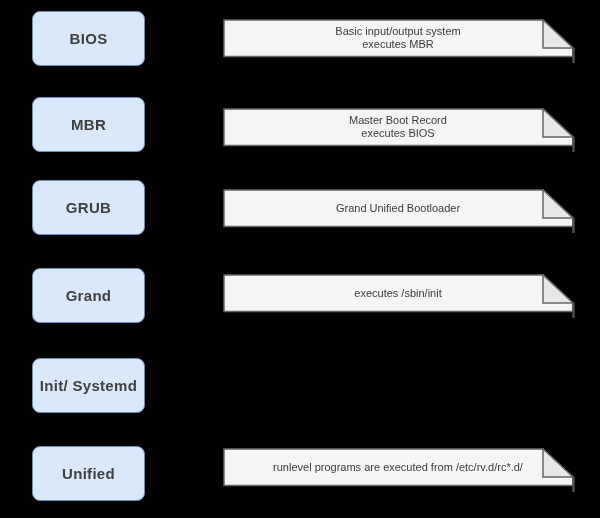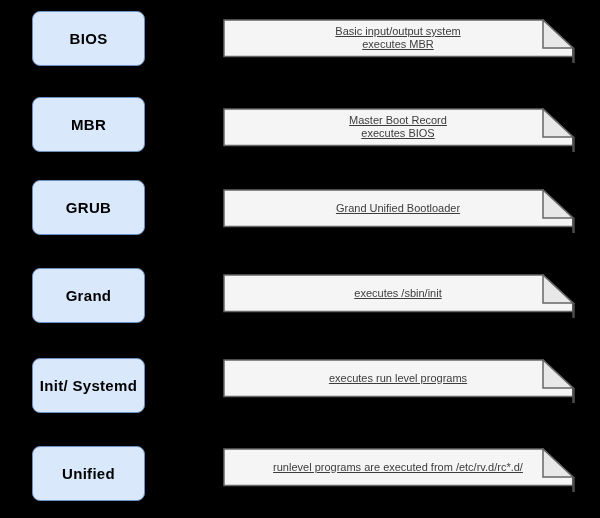--- a/index.html
+++ b/index.html
@@ -25,21 +25,21 @@
     border: 1.5px solid #6c8ebf;
     border-radius: 8px;
     box-sizing: border-box;
     display: flex;
     align-items: center;
     justify-content: center;
   }
   .stage-box span {
     font-size: 15px;
     font-weight: bold;
-    color: #000000;
+    color: #404040;
     letter-spacing: 0.3px;
     white-space: nowrap;
   }
   .note {
     position: absolute;
     left: 223px;
     width: 352px;
     height: 46px;
   }
   .note svg {
@@ -56,21 +56,20 @@
     height: 38px;
     display: flex;
     flex-direction: column;
     align-items: center;
     justify-content: center;
     text-align: center;
     font-size: 11px;
     line-height: 13px;
     color: #3d3d3d;
     pointer-events: none;
-    text-decoration: underline;
   }
 </style>
 </head>
 <body>
 
 <div class="canvas">
 
   <div class="stage-box" style="top:11px">
     <span>BIOS</span>
   </div>
@@ -131,31 +130,20 @@
       <path d="M1,1 H320 L350,29 V37.5 H1 Z" fill="#f5f5f5" stroke="#666666" stroke-width="1.5"></path>
       <path d="M320,1 V29 H350 Z" fill="#e8e8e8" stroke="#666666" stroke-width="1.5"></path>
       <path d="M350.5,29 V44" stroke="#4d4d4d" stroke-width="2.5"></path>
     </svg>
     <div class="note-text">
       <div>executes /sbin/init</div>
       <div></div>
     </div>
   </div>
 
-  <div class="note" style="top:359px">
-    <svg width="352" height="46" viewBox="0 0 352 46">
-      <path d="M1,1 H320 L350,29 V37.5 H1 Z" fill="#f5f5f5" stroke="#666666" stroke-width="1.5"></path>
-      <path d="M320,1 V29 H350 Z" fill="#e8e8e8" stroke="#666666" stroke-width="1.5"></path>
-      <path d="M350.5,29 V44" stroke="#4d4d4d" stroke-width="2.5"></path>
-    </svg>
-    <div class="note-text">
-      <div>executes run level programs</div>
-      <div></div>
-    </div>
-  </div>
 
   <div class="note" style="top:448px">
     <svg width="352" height="46" viewBox="0 0 352 46">
       <path d="M1,1 H320 L350,29 V37.5 H1 Z" fill="#f5f5f5" stroke="#666666" stroke-width="1.5"></path>
       <path d="M320,1 V29 H350 Z" fill="#e8e8e8" stroke="#666666" stroke-width="1.5"></path>
       <path d="M350.5,29 V44" stroke="#4d4d4d" stroke-width="2.5"></path>
     </svg>
     <div class="note-text">
       <div>runlevel programs are executed from /etc/rv.d/rc*.d/</div>
       <div></div>

